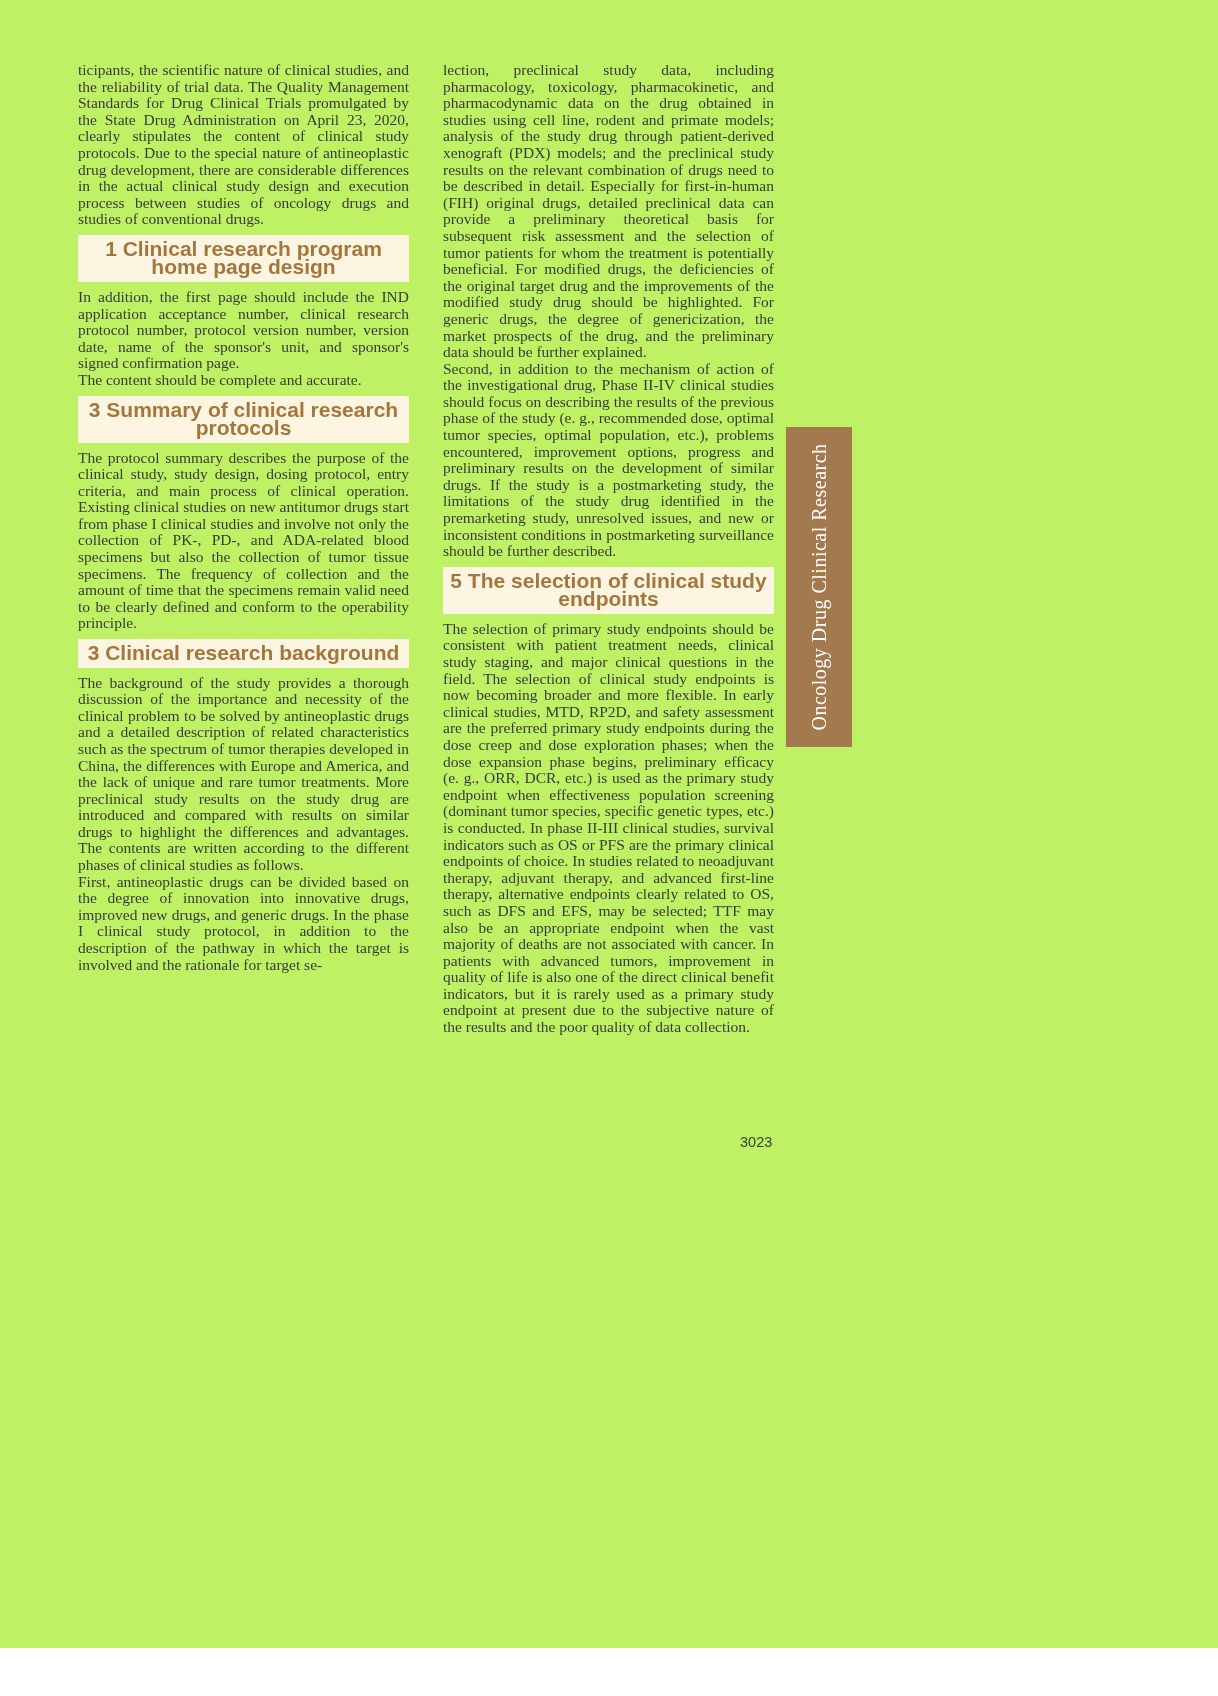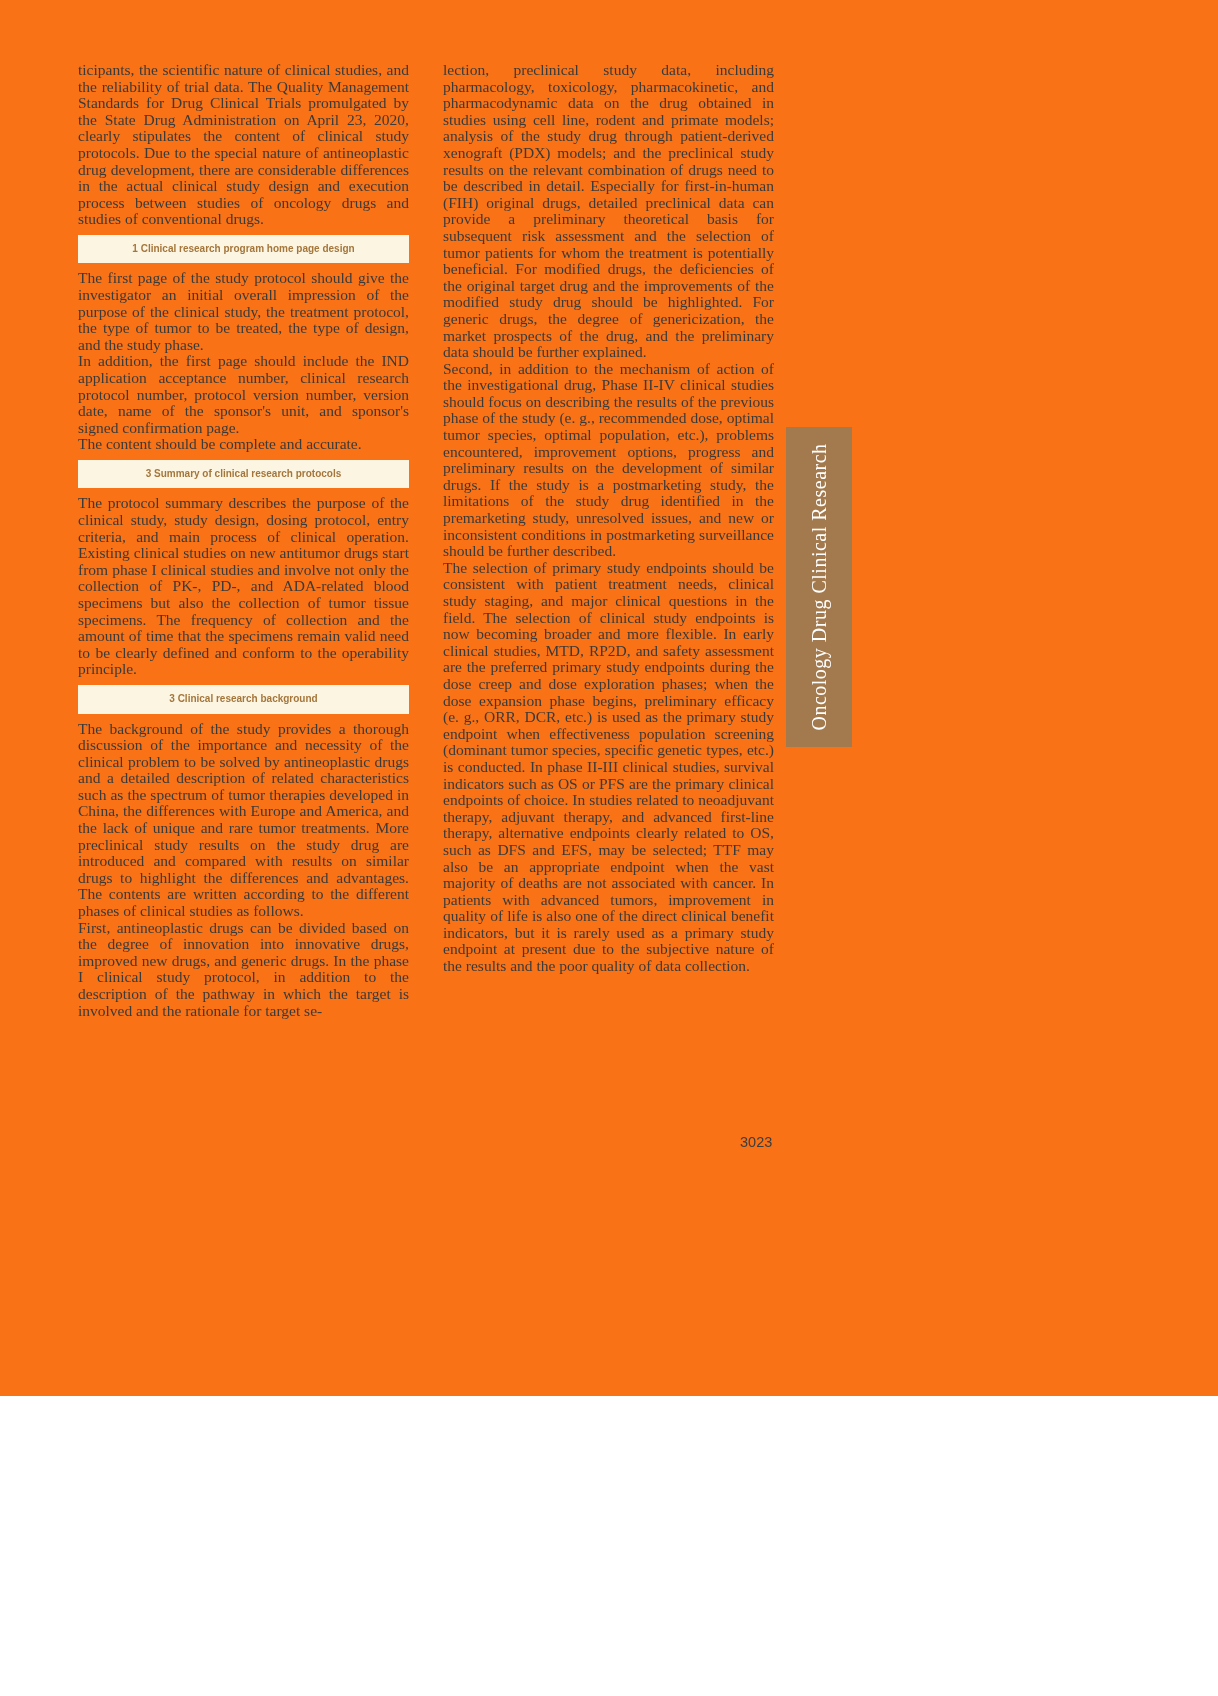--- a/index.html
+++ b/index.html
@@ -3,22 +3,22 @@
 <meta charset="utf-8">
 <style>
   html, body {
     margin: 0;
     padding: 0;
     background: #ffffff;
   }
   .page {
     position: relative;
     width: 1218px;
-    height: 1396px;
-    background: #f97316;
+    height: 1648px;
+    background: #bef264;
     overflow: hidden;
     font-family: "Liberation Serif", "DejaVu Serif", serif;
   }
   .col {
     position: absolute;
     top: 62px;
     width: 331px;
     color: #3a3a3a;
     font-size: 15.5px;
     line-height: 16.6px;
@@ -28,21 +28,21 @@
   .col-right { left: 443px; }
   .col p {
     margin: 0;
     padding: 0;
     hyphens: auto;
     -webkit-hyphens: auto;
   }
   .heading {
     font-family: "Liberation Sans", sans-serif;
     font-weight: bold;
-    font-size: 10px;
+    font-size: 21px;
     line-height: 18.5px;
     color: #a5763b;
     background: #fcf5e1;
     text-align: center;
     margin: 7px 0 7px 0;
     padding: 5px 4px;
   }
   .side-tab {
     position: absolute;
     left: 786px;
@@ -74,33 +74,33 @@
   }
 </style>
 </head>
 <body>
 
 <div class="page">
 
   <div class="col col-left">
     <p>ticipants, the scientific nature of clinical studies, and the reliability of trial data. The Quality Management Standards for Drug Clinical Trials promulgated by the State Drug Administration on April 23, 2020, clearly stipulates the content of clinical study protocols. Due to the special nature of antineoplastic drug development, there are considerable differences in the actual clinical study design and execution process between studies of oncology drugs and studies of conventional drugs.</p>
     <div class="heading">1 Clinical research program home page design</div>
-    <p>The first page of the study protocol should give the investigator an initial overall impression of the purpose of the clinical study, the treatment protocol, the type of tumor to be treated, the type of design, and the study phase.</p>
     <p>In addition, the first page should include the IND application acceptance number, clinical research protocol number, protocol version number, version date, name of the sponsor's unit, and sponsor's signed confirmation page.</p>
     <p>The content should be complete and accurate.</p>
     <div class="heading">3 Summary of clinical research protocols</div>
     <p>The protocol summary describes the purpose of the clinical study, study design, dosing protocol, entry criteria, and main process of clinical operation. Existing clinical studies on new antitumor drugs start from phase I clinical studies and involve not only the collection of PK-, PD-, and ADA-related blood specimens but also the collection of tumor tissue specimens. The frequency of collection and the amount of time that the specimens remain valid need to be clearly defined and conform to the operability principle.</p>
     <div class="heading">3 Clinical research background</div>
     <p>The background of the study provides a thorough discussion of the importance and necessity of the clinical problem to be solved by antineoplastic drugs and a detailed description of related characteristics such as the spectrum of tumor therapies developed in China, the differences with Europe and America, and the lack of unique and rare tumor treatments. More preclinical study results on the study drug are introduced and compared with results on similar drugs to highlight the differences and advantages. The contents are written according to the different phases of clinical studies as follows.</p>
     <p>First, antineoplastic drugs can be divided based on the degree of innovation into innovative drugs, improved new drugs, and generic drugs. In the phase I clinical study protocol, in addition to the description of the pathway in which the target is involved and the rationale for target se-</p>
   </div>
 
   <div class="col col-right">
     <p>lection, preclinical study data, including pharmacology, toxicology, pharmacokinetic, and pharmacodynamic data on the drug obtained in studies using cell line, rodent and primate models; analysis of the study drug through patient-derived xenograft (PDX) models; and the preclinical study results on the relevant combination of drugs need to be described in detail. Especially for first-in-human (FIH) original drugs, detailed preclinical data can provide a preliminary theoretical basis for subsequent risk assessment and the selection of tumor patients for whom the treatment is potentially beneficial. For modified drugs, the deficiencies of the original target drug and the improvements of the modified study drug should be highlighted. For generic drugs, the degree of genericization, the market prospects of the drug, and the preliminary data should be further explained.</p>
     <p>Second, in addition to the mechanism of action of the investigational drug, Phase II-IV clinical studies should focus on describing the results of the previous phase of the study (e. g., recommended dose, optimal tumor species, optimal population, etc.), problems encountered, improvement options, progress and preliminary results on the development of similar drugs. If the study is a postmarketing study, the limitations of the study drug identified in the premarketing study, unresolved issues, and new or inconsistent conditions in postmarketing surveillance should be further described.</p>
+    <div class="heading">5 The selection of clinical study endpoints</div>
     <p>The selection of primary study endpoints should be consistent with patient treatment needs, clinical study staging, and major clinical questions in the field. The selection of clinical study endpoints is now becoming broader and more flexible. In early clinical studies, MTD, RP2D, and safety assessment are the preferred primary study endpoints during the dose creep and dose exploration phases; when the dose expansion phase begins, preliminary efficacy (e. g., ORR, DCR, etc.) is used as the primary study endpoint when effectiveness population screening (dominant tumor species, specific genetic types, etc.) is conducted. In phase II-III clinical studies, survival indicators such as OS or PFS are the primary clinical endpoints of choice. In studies related to neoadjuvant therapy, adjuvant therapy, and advanced first-line therapy, alternative endpoints clearly related to OS, such as DFS and EFS, may be selected; TTF may also be an appropriate endpoint when the vast majority of deaths are not associated with cancer. In patients with advanced tumors, improvement in quality of life is also one of the direct clinical benefit indicators, but it is rarely used as a primary study endpoint at present due to the subjective nature of the results and the poor quality of data collection.</p>
   </div>
 
   <div class="side-tab">
     <span class="side-tab-text">Oncology Drug Clinical Research</span>
   </div>
 
   <div class="page-number">3023</div>
 
 </div>

